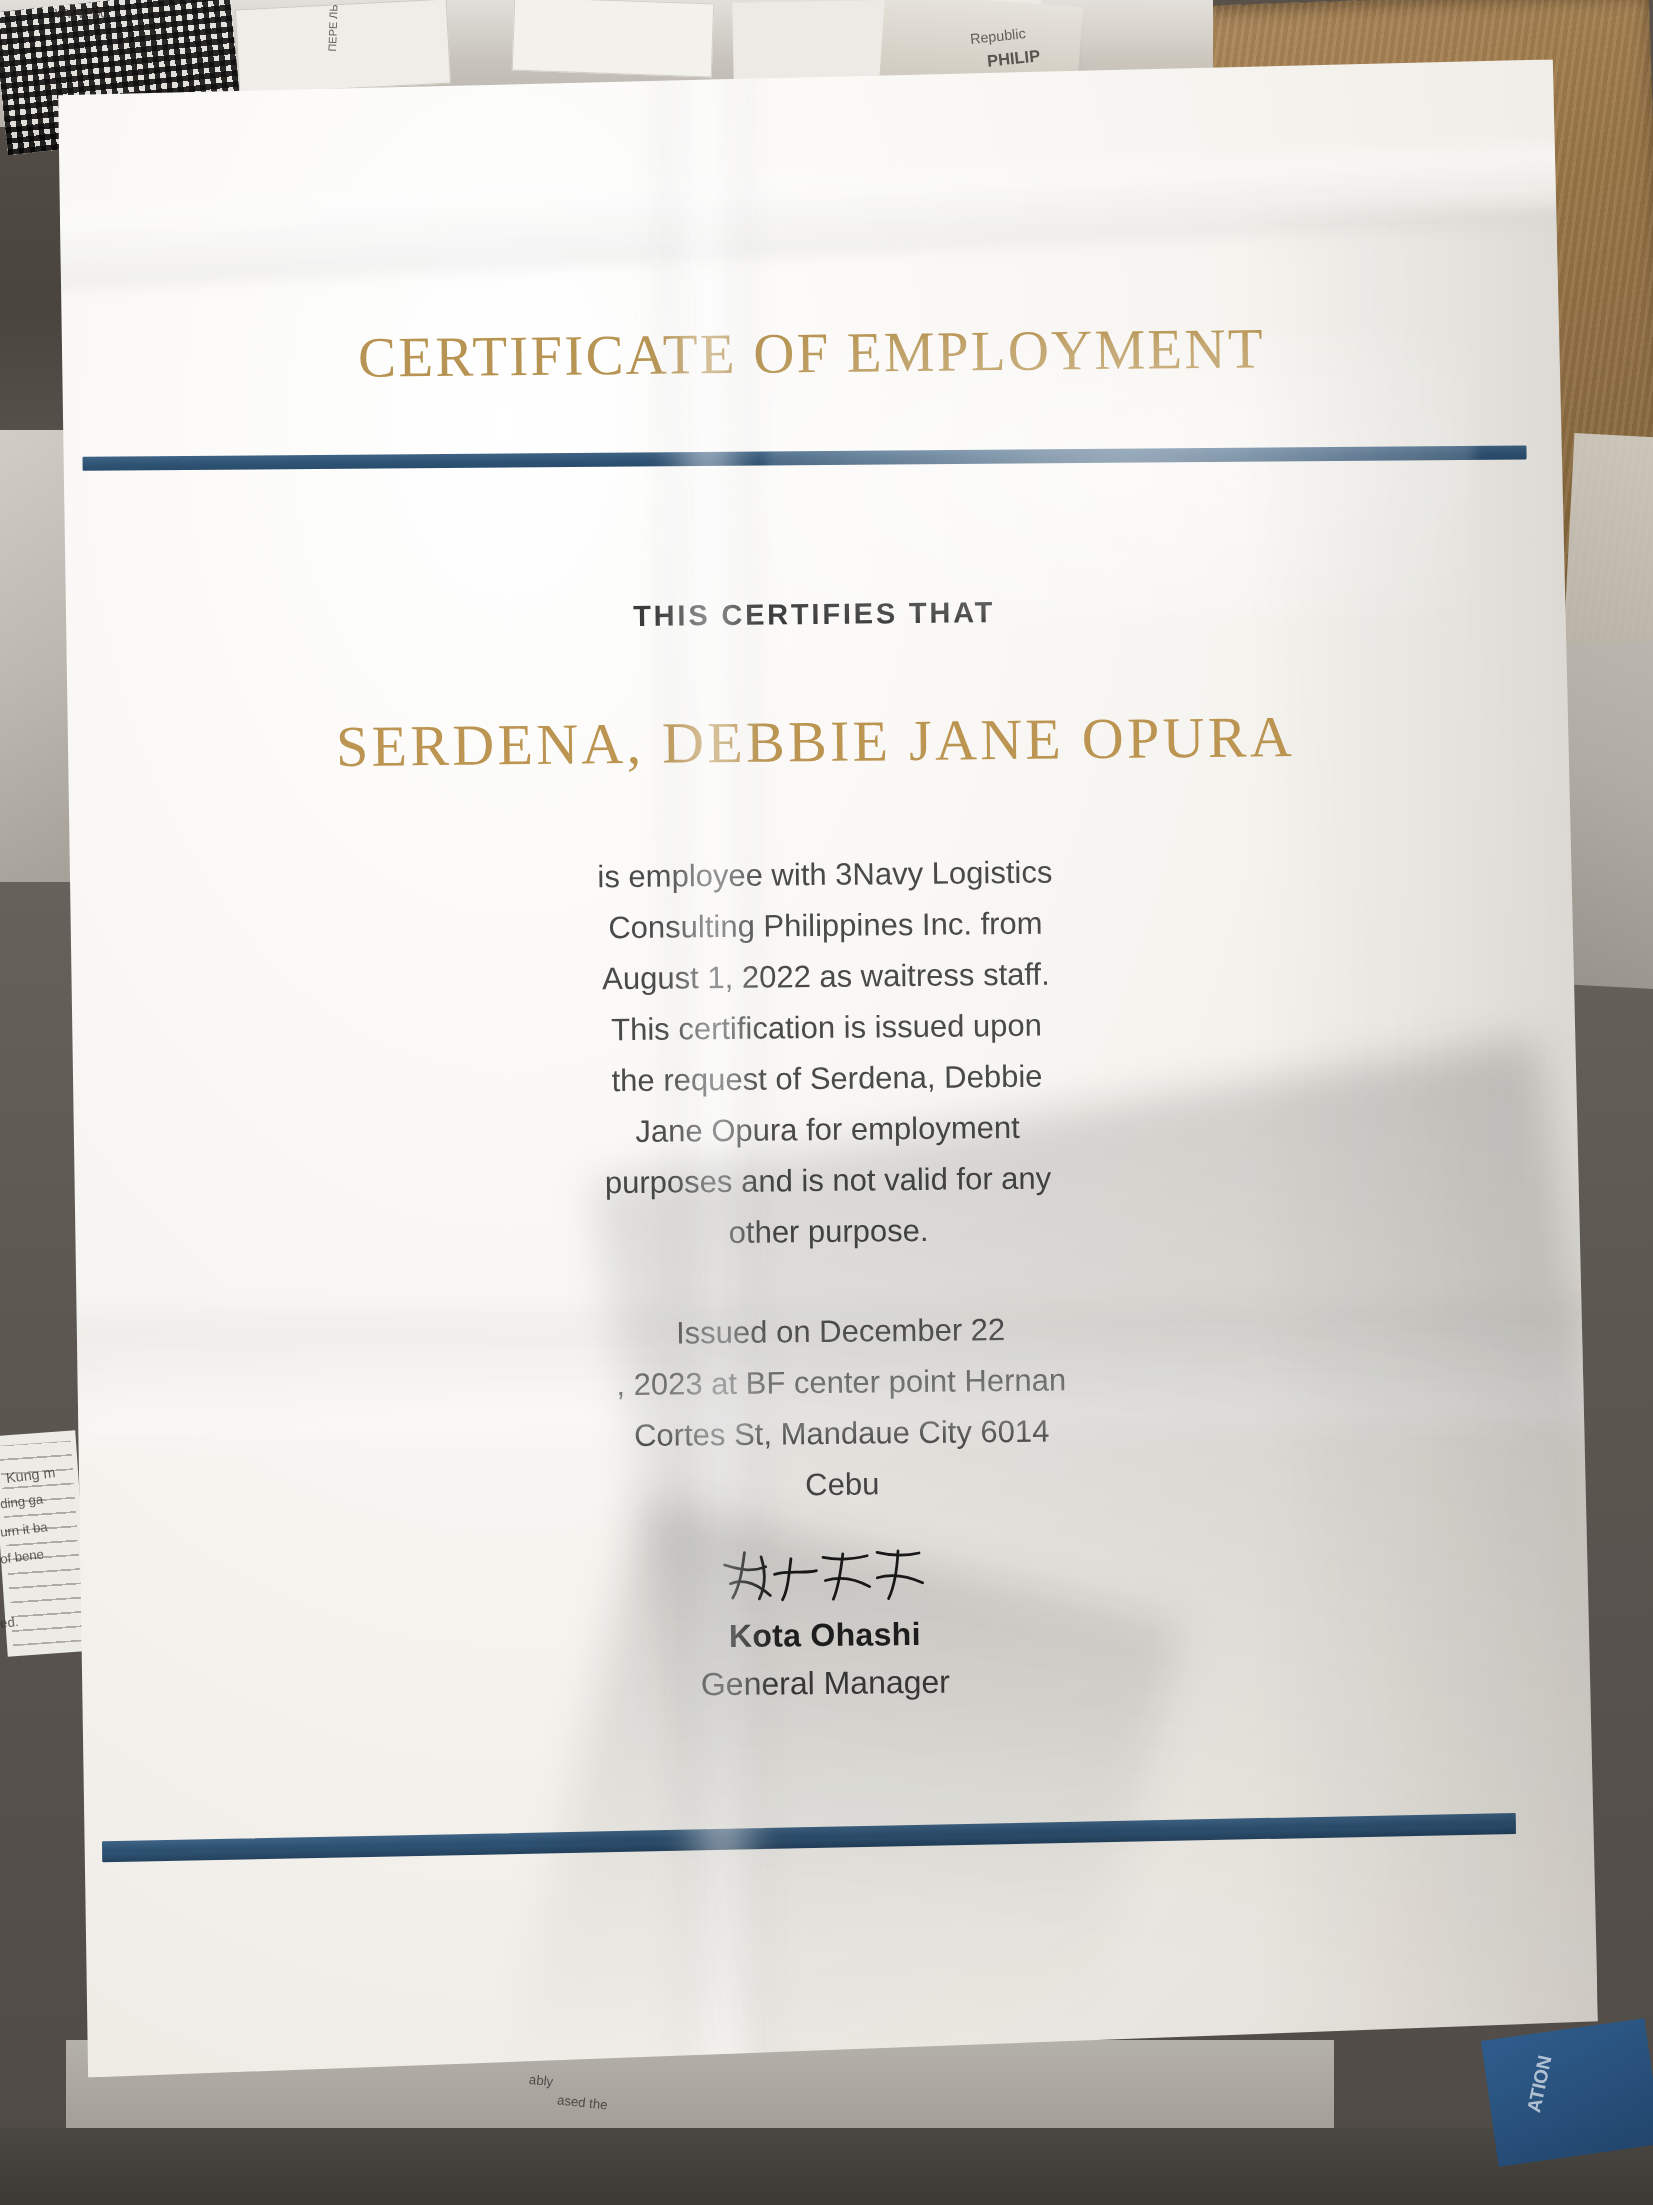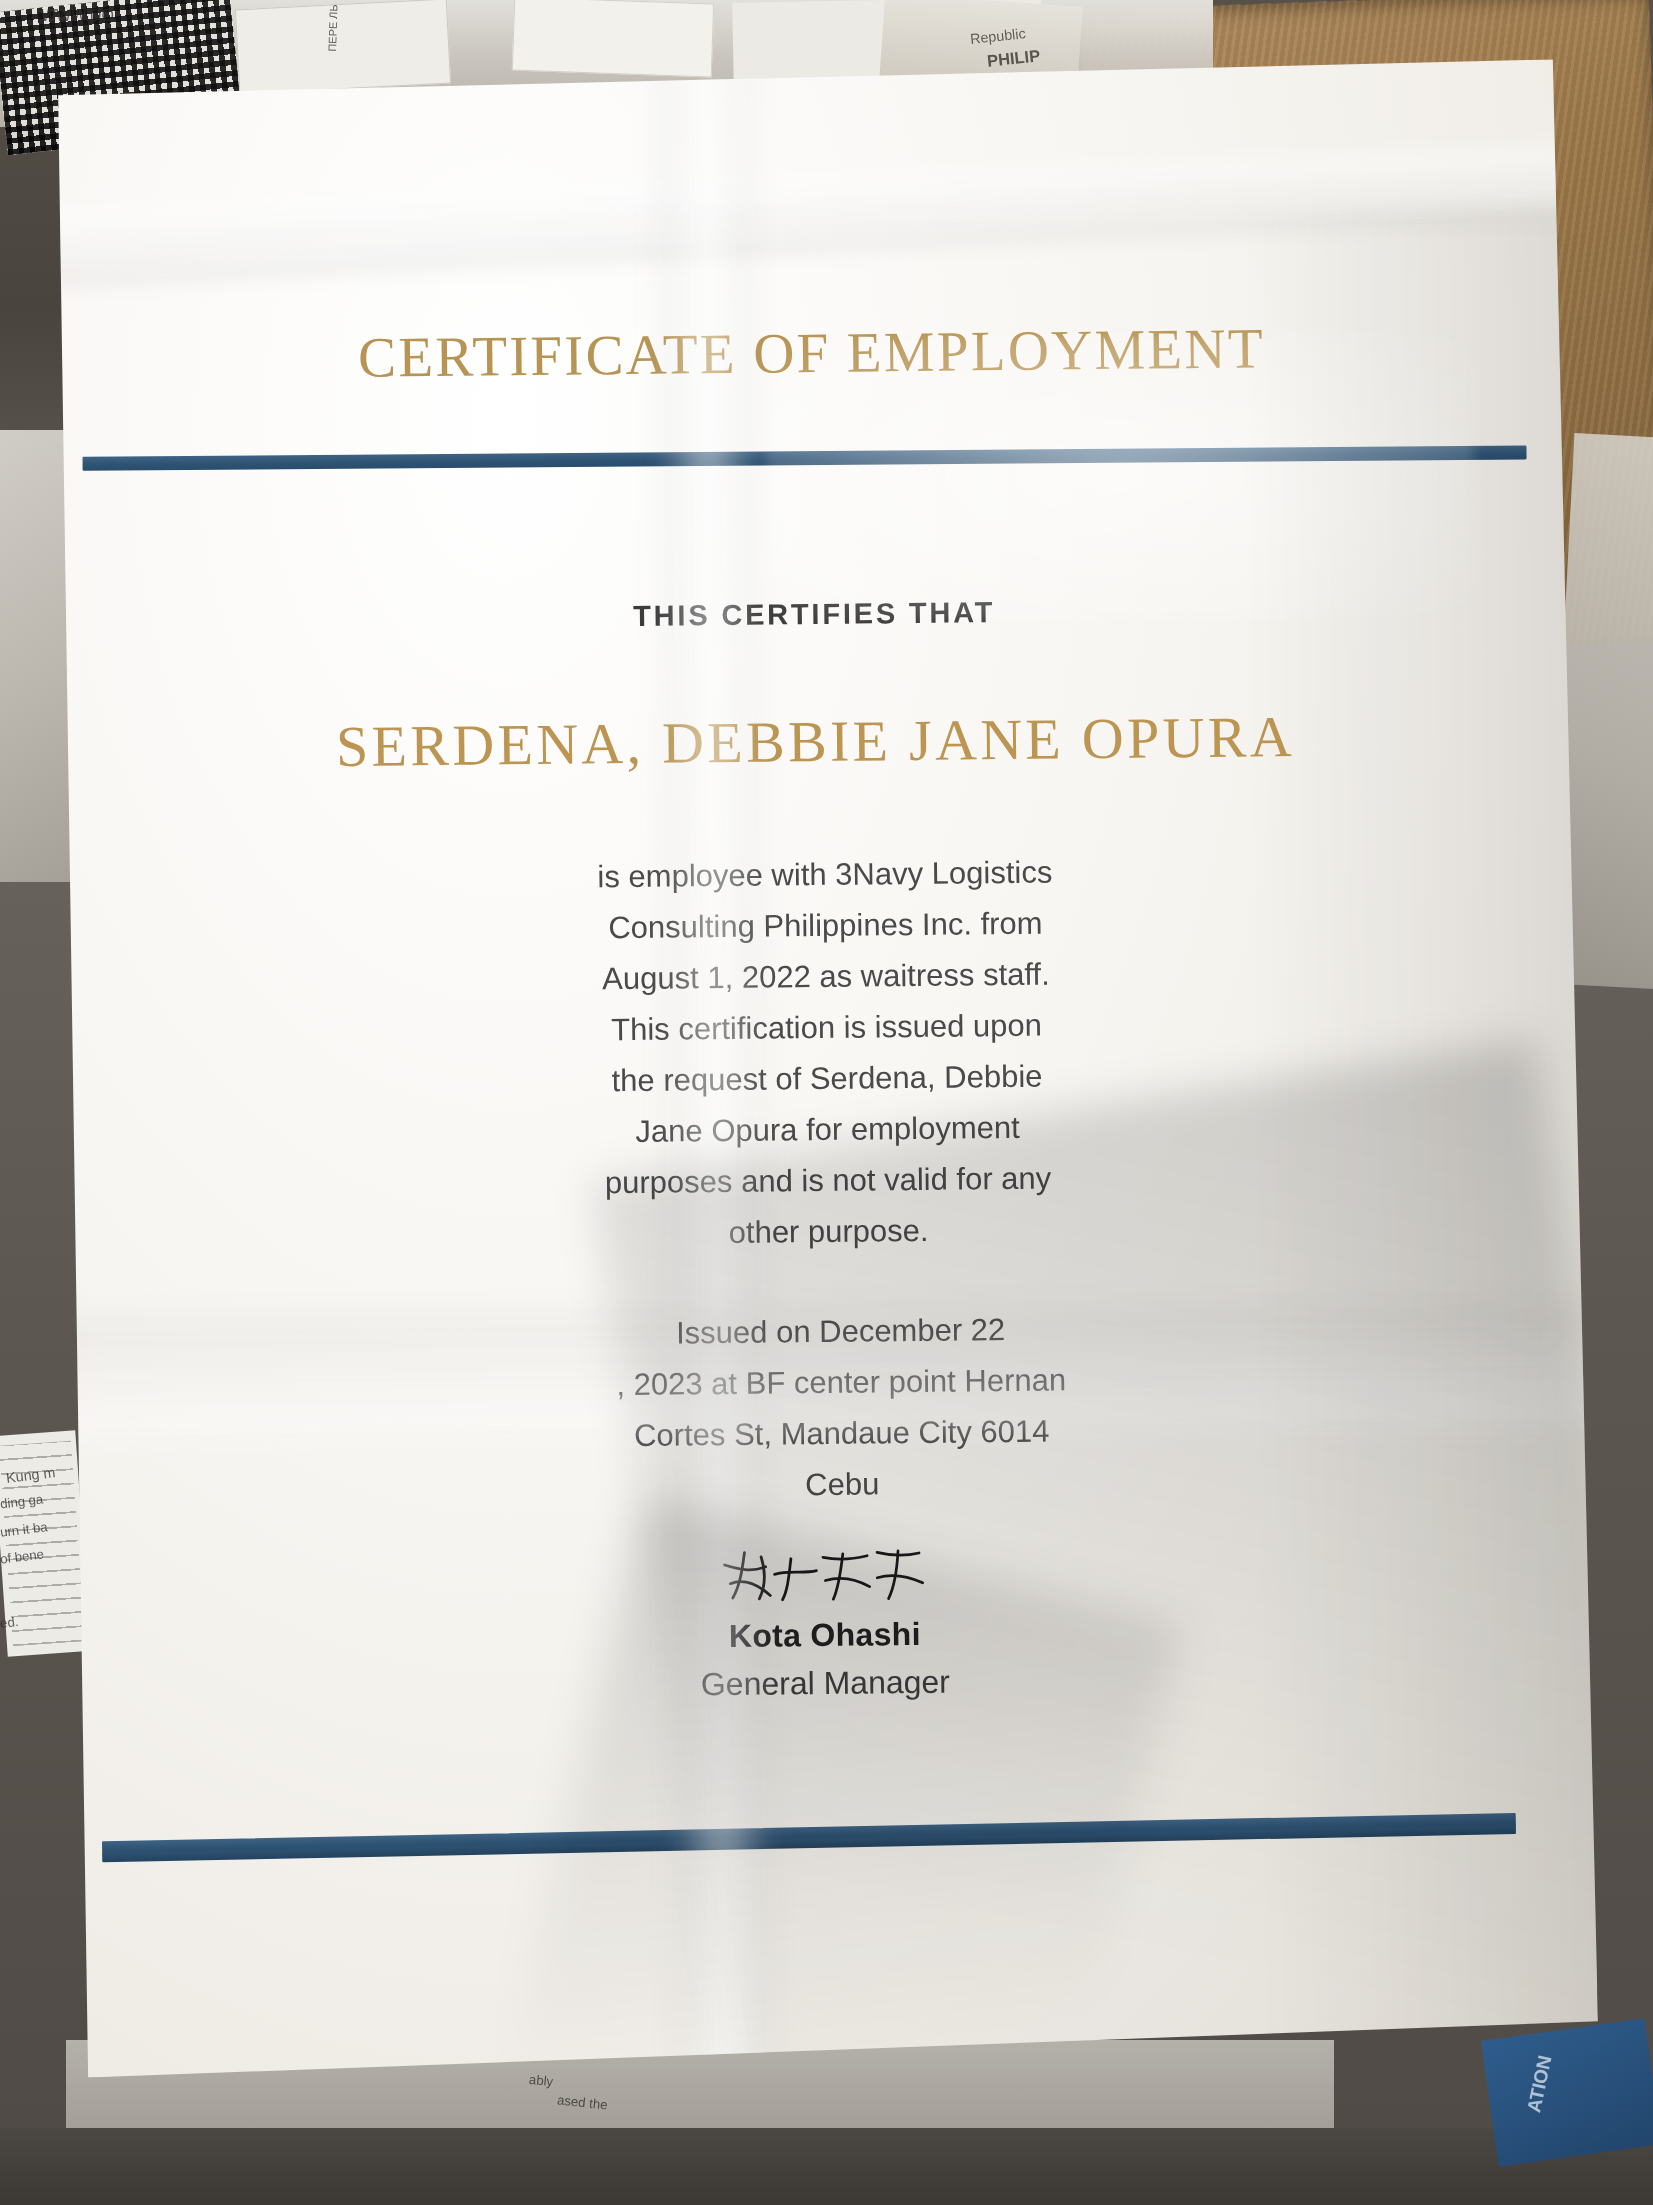--- a/index.html
+++ b/index.html
@@ -113,21 +113,21 @@
   .bg-text.t3 { left: 970px; top: 27.6px; transform: rotate(-6deg); font-size: 14.3px; color:#3a332c;}
   .bg-text.t4 { left: 987px; top: 49px; transform: rotate(-6deg); font-size: 16.5px; font-weight: bold; color:#2e2a25;}
   .bg-text.t5 { left: 987px; top: 71px; transform: rotate(-6deg); font-size: 12px;}
   .bg-text.t6 { left: 5.5px; top: 1467px; transform: rotate(-7deg); font-size: 14.3px; }
   .bg-text.t7 { left: 0px; top: 1494px; transform: rotate(-7deg); font-size: 13.2px; }
   .bg-text.t8 { left: 0px; top: 1522px; transform: rotate(-7deg); font-size: 13.2px; }
   .bg-text.t9 { left: 0px; top: 1549px; transform: rotate(-7deg); font-size: 13.2px; }
   .bg-text.t10 { left: 0px; top: 1615px; transform: rotate(-7deg); font-size: 13.2px; }
   .bg-text.t11 { left: 529px; top: 2073px; transform: rotate(6deg); font-size: 13.2px; }
   .bg-text.t12 { left: 557px; top: 2095px; transform: rotate(6deg); font-size: 13.2px; }
-  .bg-text.t13 { left: 41px; top: 6.6px; transform: rotate(0deg); font-size: 16px; }
+  .bg-text.t13 { left: 55px; top: 6.6px; transform: rotate(0deg); font-size: 12px; }
   .bg-text.t14 { left: 1511px; top: 2073px; transform: rotate(-78deg); font-size: 19px; color: #dfe6ee; font-weight: bold;}
 
   
   .sheet-wrap {
     position: absolute;
     left: 39px;
     top: 55px;
     width: 1560px;
     height: 2040px;
     transform: rotate(-0.6deg);

